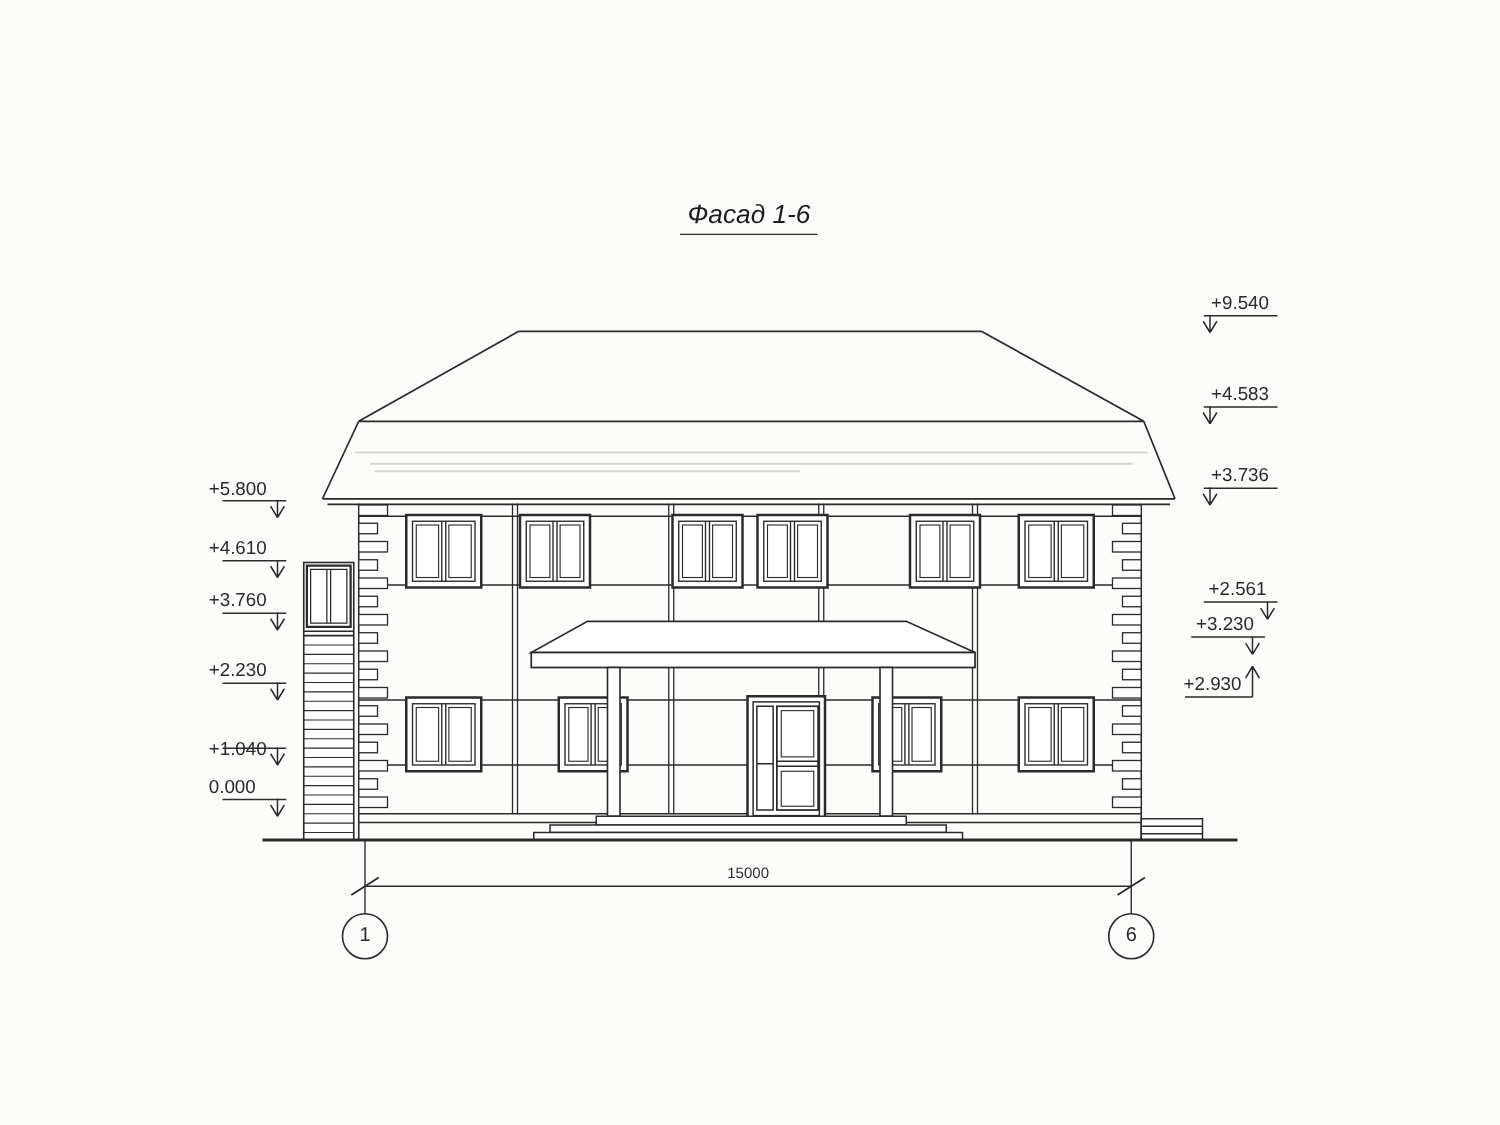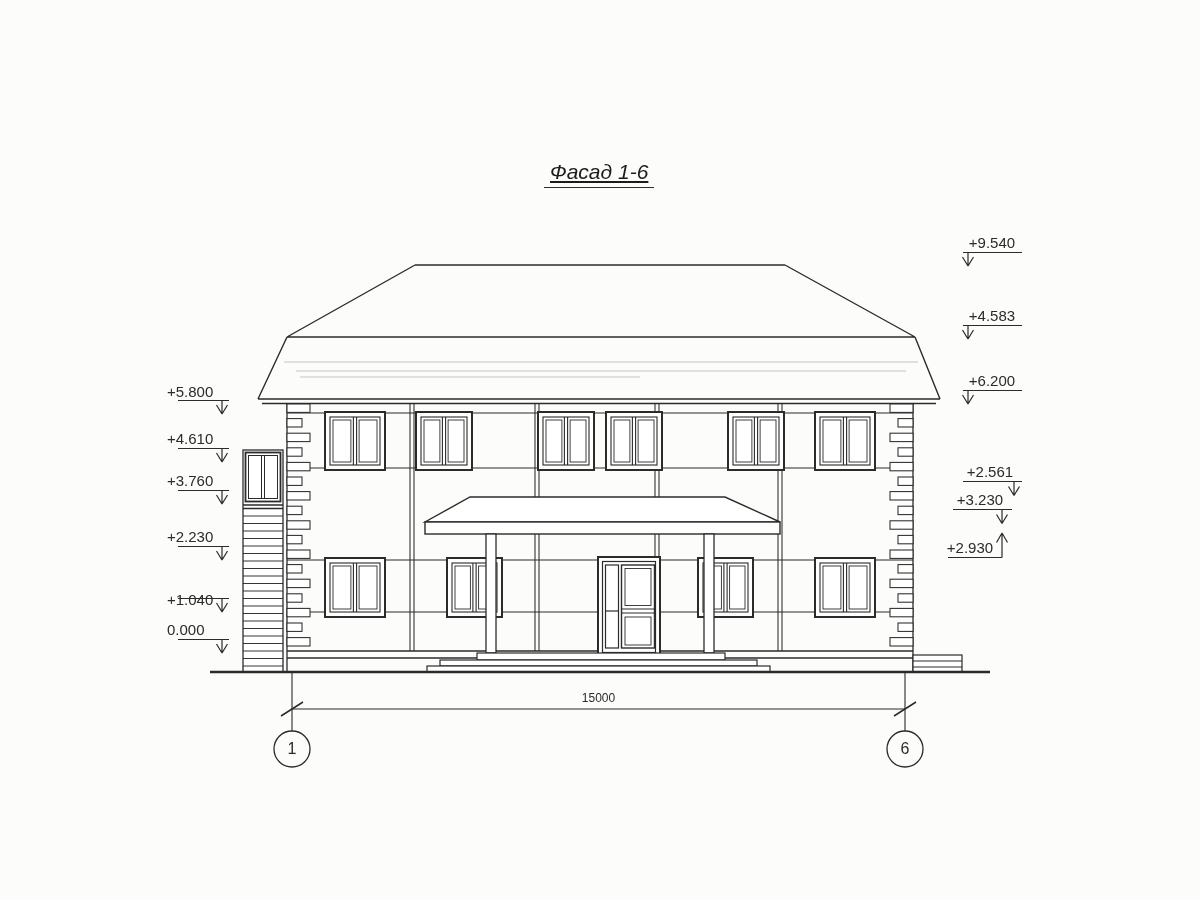--- a/index.html
+++ b/index.html
@@ -4,21 +4,21 @@
 <style>
   :root{ --line:#2b2b2b; --paper:#fcfcfb; }
   html,body{margin:0;padding:0;}
   .page{position:relative;width:1200px;height:900px;background:var(--paper);overflow:hidden;
         font-family:"Liberation Sans", sans-serif;}
   .art{position:absolute;left:0;top:0;}
   .lbl{position:absolute;font-size:15px;color:var(--line);white-space:nowrap;line-height:16px;}
   .lbl.r{text-align:left;}
   .lbl.c{text-align:center;}
   .title{position:absolute;left:544px;top:160px;font-size:21px;font-style:italic;
-         color:#1c1c1c;border-bottom:1.6px solid #2b2b2b;padding:0 6px 3px 6px;text-decoration:underline;}
+         color:#1c1c1c;border-bottom:1.6px solid #2b2b2b;padding:0 6px 3px 6px;}
   .dim{position:absolute;font-size:12px;color:var(--line);text-align:center;}
   .axis-num{position:absolute;font-size:16px;color:var(--line);text-align:center;width:28px;height:20px;}
 </style>
 </head>
 <body>
 
 <div class="page">
 
   <svg class="art" width="1200" height="900" viewBox="0 0 1200 900">
     <defs>
@@ -232,21 +232,21 @@
 
   <div class="lbl r" style="left:167px;top:384px;width:58px">+5.800</div>
   <div class="lbl r" style="left:167px;top:431px;width:58px">+4.610</div>
   <div class="lbl r" style="left:167px;top:473px;width:58px">+3.760</div>
   <div class="lbl r" style="left:167px;top:529px;width:58px">+2.230</div>
   <div class="lbl r" style="left:167px;top:592px;width:58px">+1.040</div>
   <div class="lbl r" style="left:167px;top:622px;width:58px">0.000</div>
 
   <div class="lbl c" style="left:964px;top:235px;width:56px">+9.540</div>
   <div class="lbl c" style="left:964px;top:308px;width:56px">+4.583</div>
-  <div class="lbl c" style="left:964px;top:373px;width:56px">+6.200</div>
+  <div class="lbl c" style="left:964px;top:373px;width:56px">+3.736</div>
 
   <div class="lbl c" style="left:962px;top:464px;width:56px">+2.561</div>
   <div class="lbl c" style="left:952px;top:492px;width:56px">+3.230</div>
   <div class="lbl c" style="left:942px;top:540px;width:56px">+2.930</div>
 
   <div class="dim" style="left:556px;top:691px;width:85px">15000</div>
 
   <div class="axis-num" style="left:278px;top:740px">1</div>
   <div class="axis-num" style="left:891px;top:740px">6</div>
 

